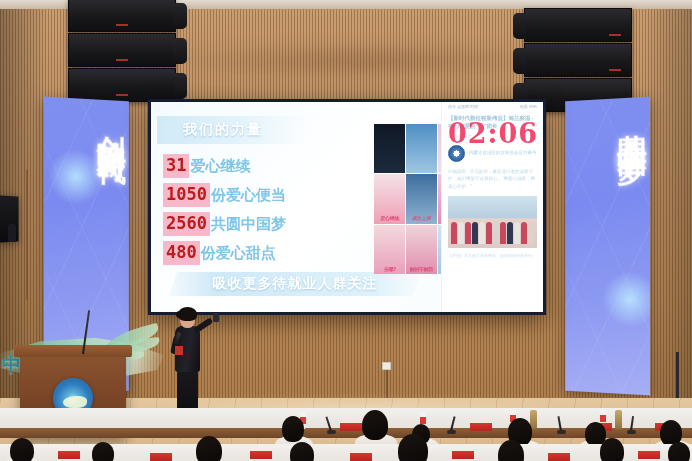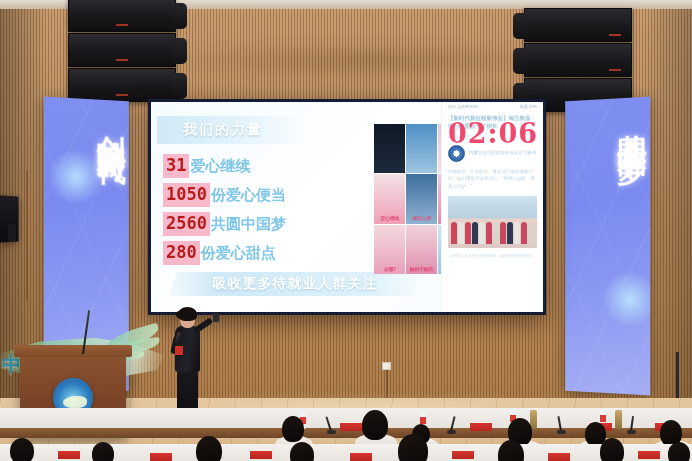--- a/index.html
+++ b/index.html
@@ -422,21 +422,21 @@
           </div>
           <div class="stat-row">
             <span class="stat-num">1050</span>
             <span class="stat-label">份爱心便当</span>
           </div>
           <div class="stat-row">
             <span class="stat-num">2560</span>
             <span class="stat-label">共圆中国梦</span>
           </div>
           <div class="stat-row">
-            <span class="stat-num">280</span>
+            <span class="stat-num">480</span>
             <span class="stat-label">份爱心甜点</span>
           </div>
         </div>
 
         <div class="slide-footer-band">
           <span class="slide-footer-text">吸收更多待就业人群关注</span>
         </div>
       </div>
 
       <div class="collage" id="collage">

